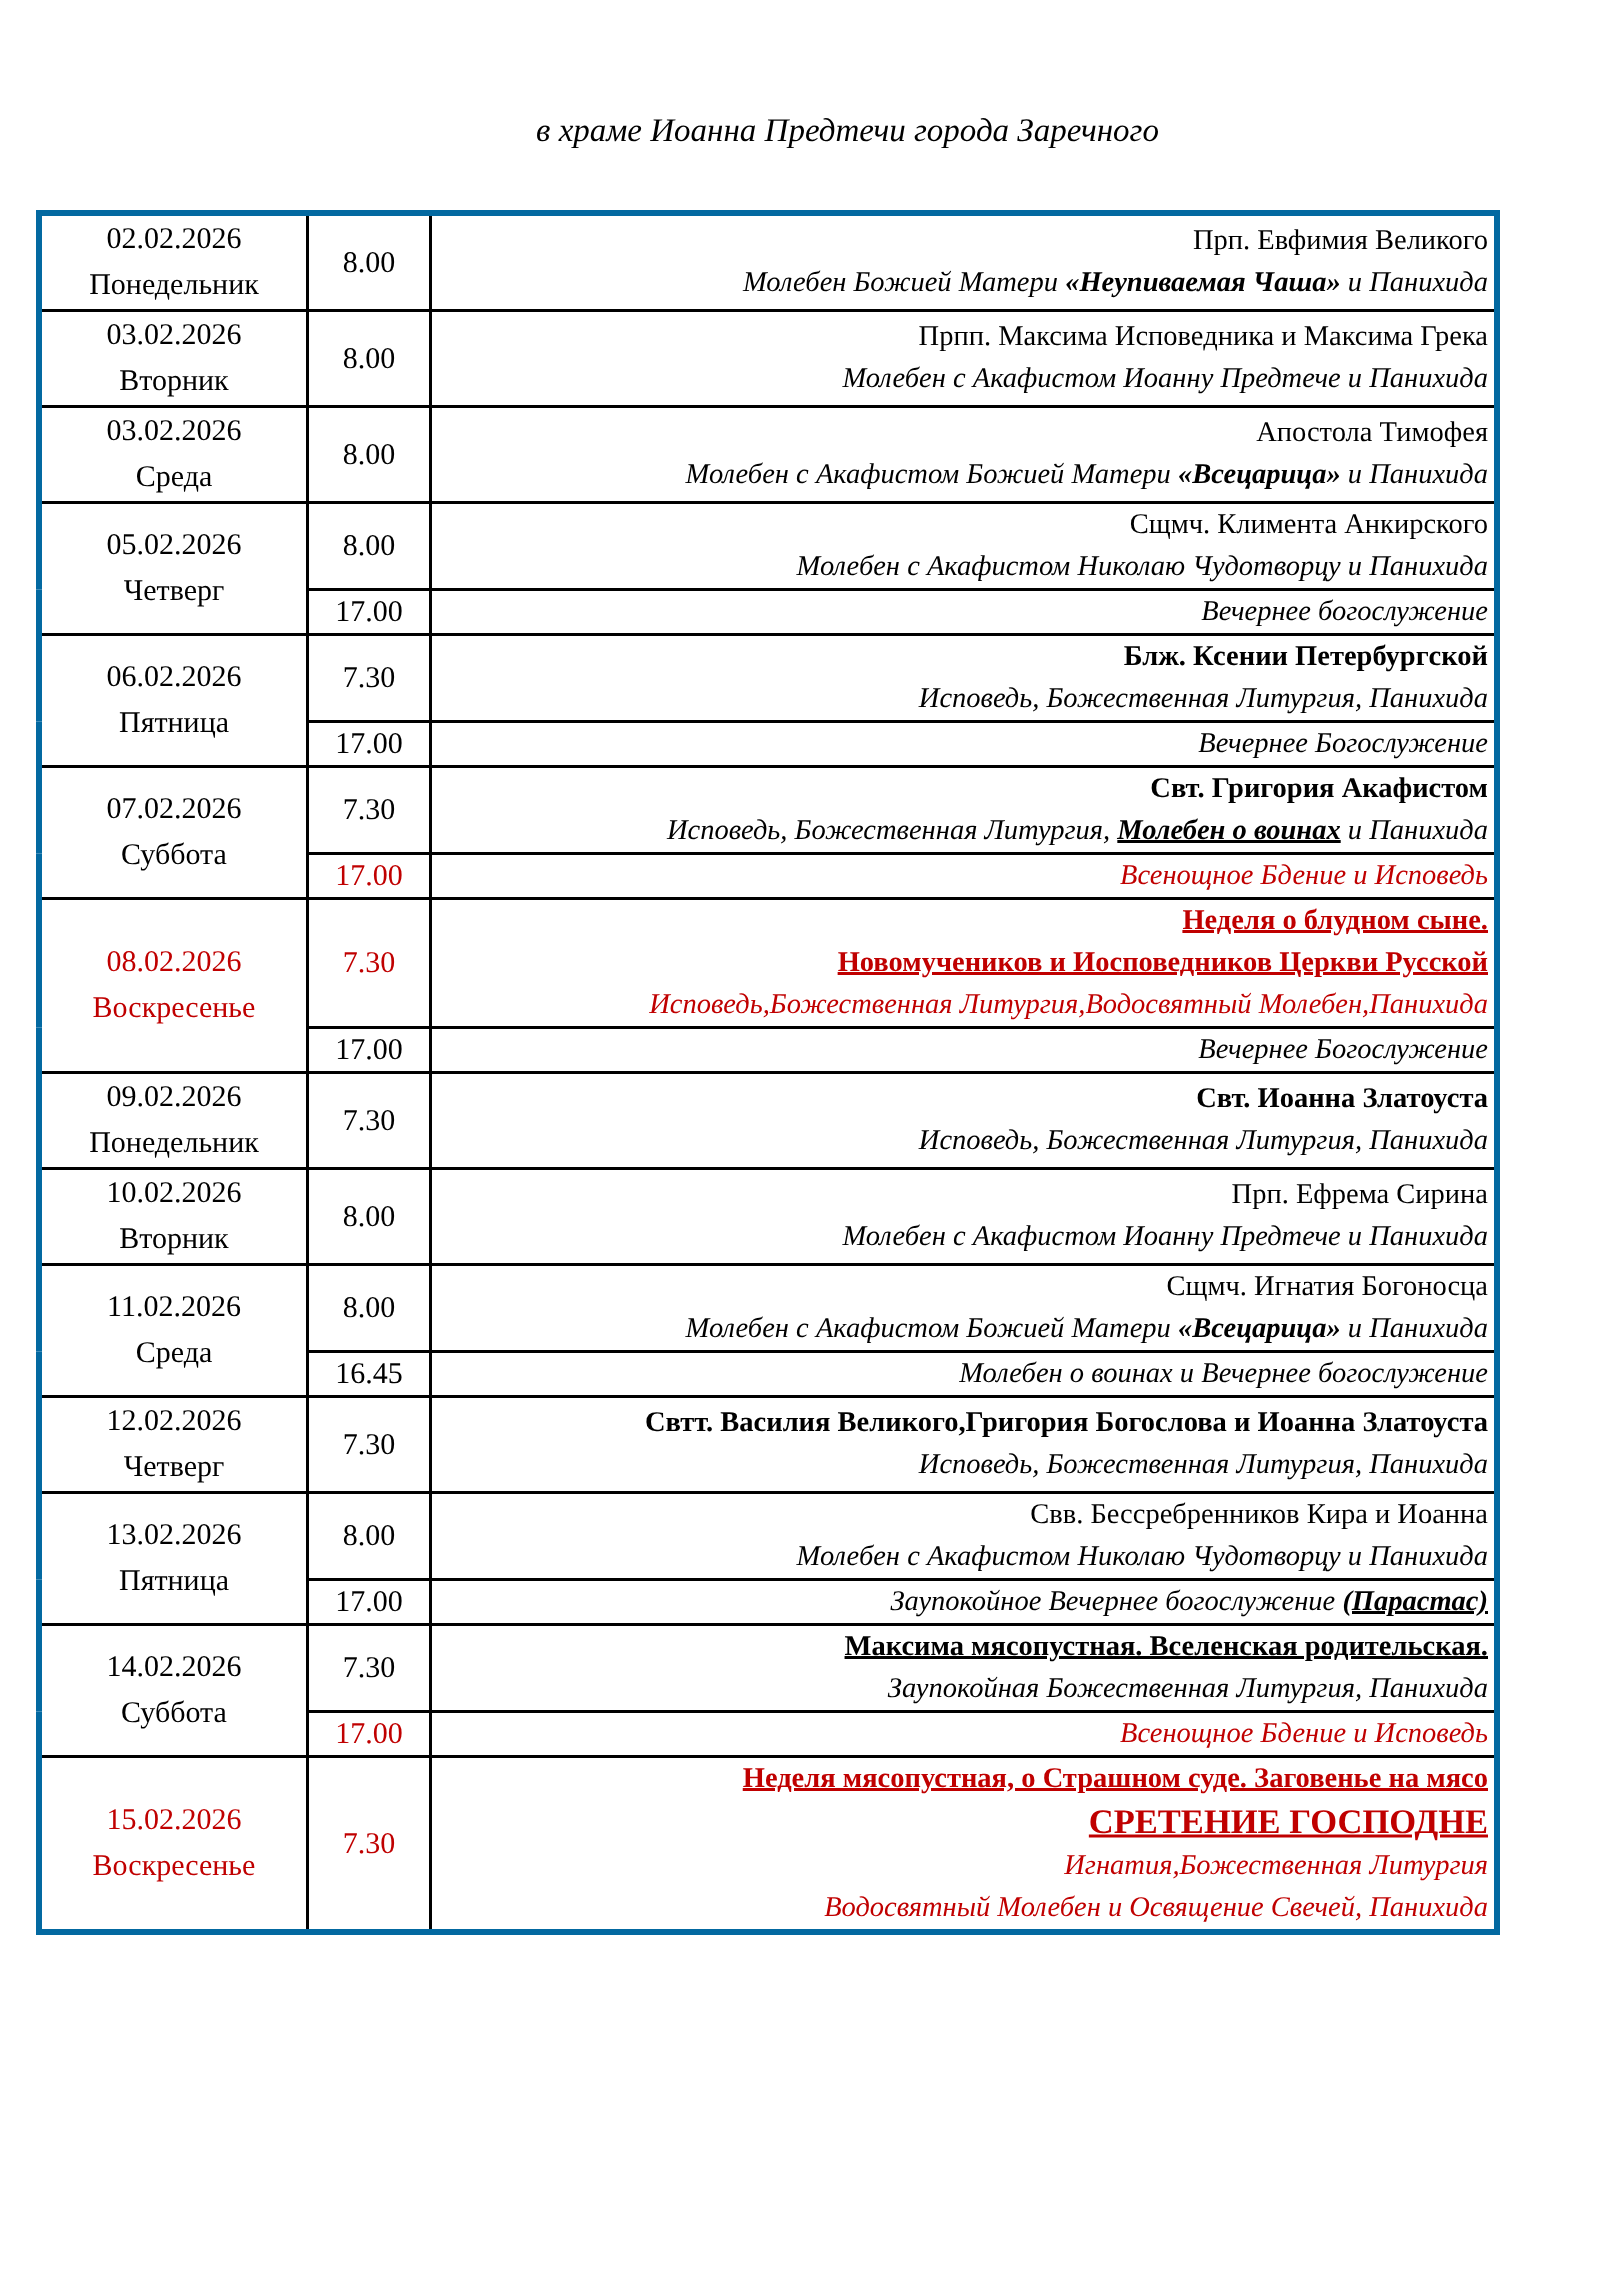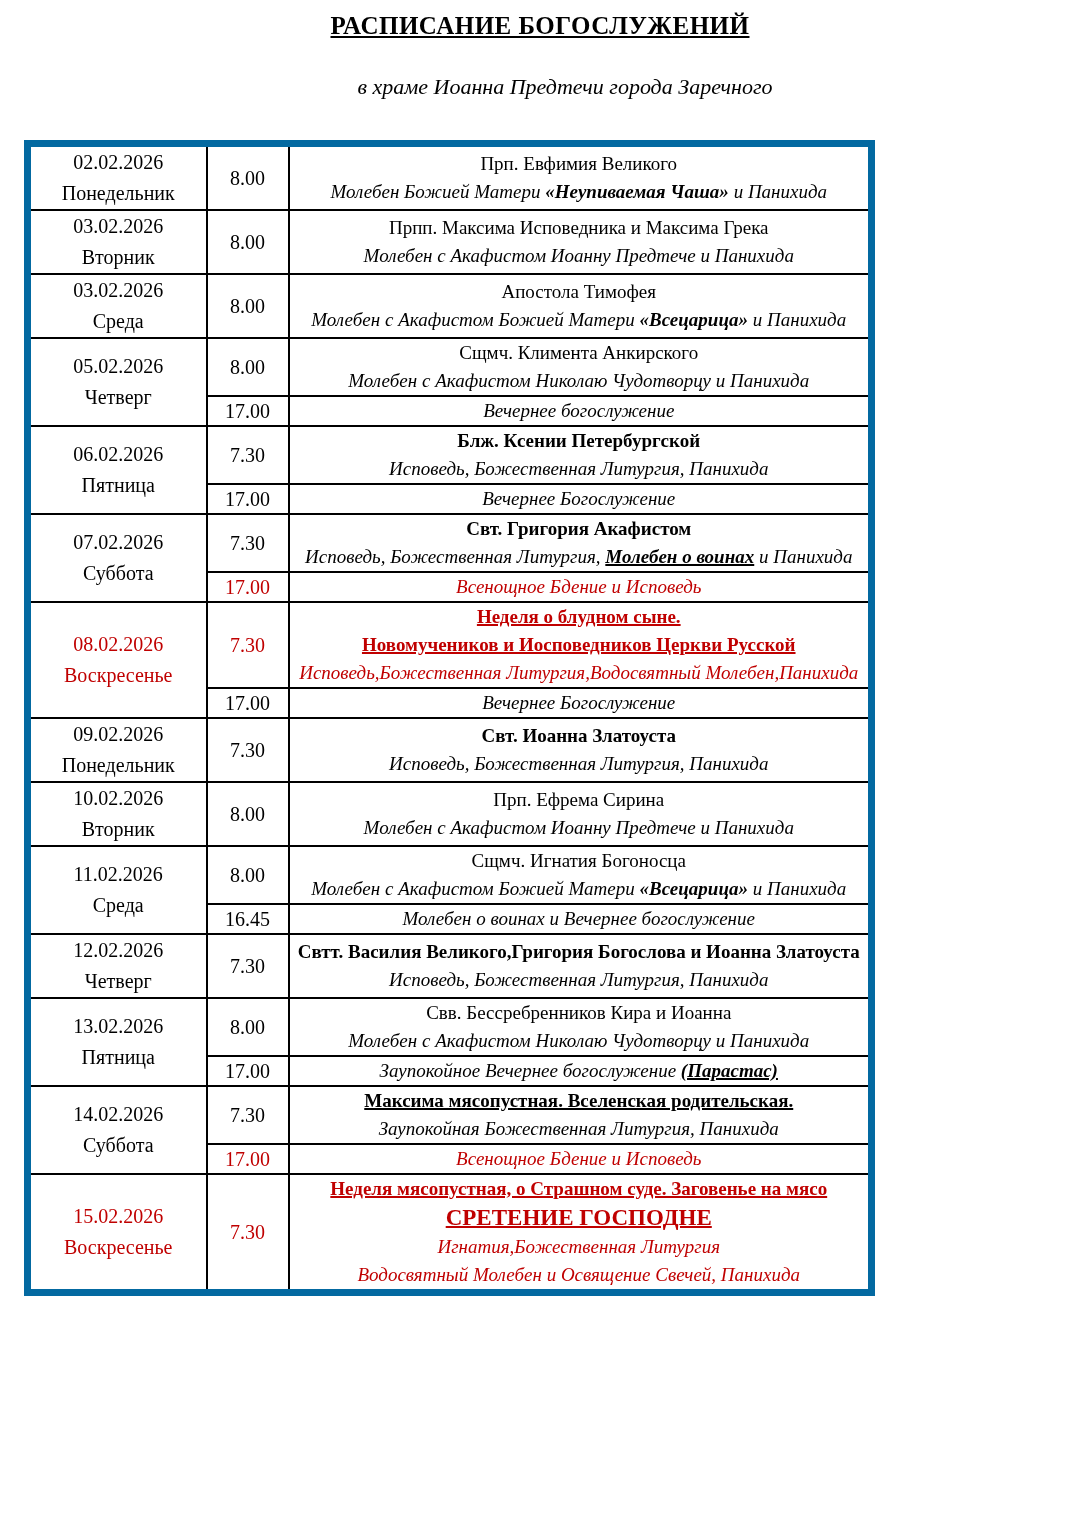--- a/index.html
+++ b/index.html
@@ -20,57 +20,56 @@
     letter-spacing: 0.5px;
   }
   .doc-subtitle {
     position: absolute; top: 74px; left: 0; width: 100%;
     text-align: center;
     font-size: 22px; font-style: italic; margin-left: 25px;
   }
 
   table.schedule {
     position: absolute; left: 24px; top: 140px;
-    width: 851px;
+    width: 976px;
     border-collapse: collapse;
     table-layout: fixed;
-    border: 7px solid #0369a1;
+    border: 4px solid #0369a1;
   }
   td {
     border: 2px solid #000;
     padding: 0;
     vertical-align: middle;
   }
   .date-cell {
     text-align: center;
     font-size: 20px;
     line-height: 1.55;
   }
   .time-cell {
     text-align: center;
     font-size: 20px;
   }
   .service-cell {
     text-align: center;
     font-size: 19px;
     padding: 0 4px;
   }
-  .line { line-height: 28px; white-space: nowrap; }
+  .line { line-height: 28px; white-space: nowrap; text-align: right; }
   .line.large { font-size: 23px; line-height: 30px; }
 
   .b { font-weight: bold; }
   .i { font-style: italic; }
   .u { text-decoration: underline; text-decoration-thickness: 2px; }
   .r { color: #c00000; }
 </style>
 </head>
 <body>
 
 <div class="page">
-  <div class="doc-title">РАСПИСАНИЕ БОГОСЛУЖЕНИЙ</div>
   <div class="doc-subtitle">в храме Иоанна Предтечи города Заречного</div>
 
   <table class="schedule">
     <colgroup>
       <col style="width:179px">
       <col style="width:82px">
       <col>
     </colgroup>
     <tbody>
         <tr style="height: 58px;">

